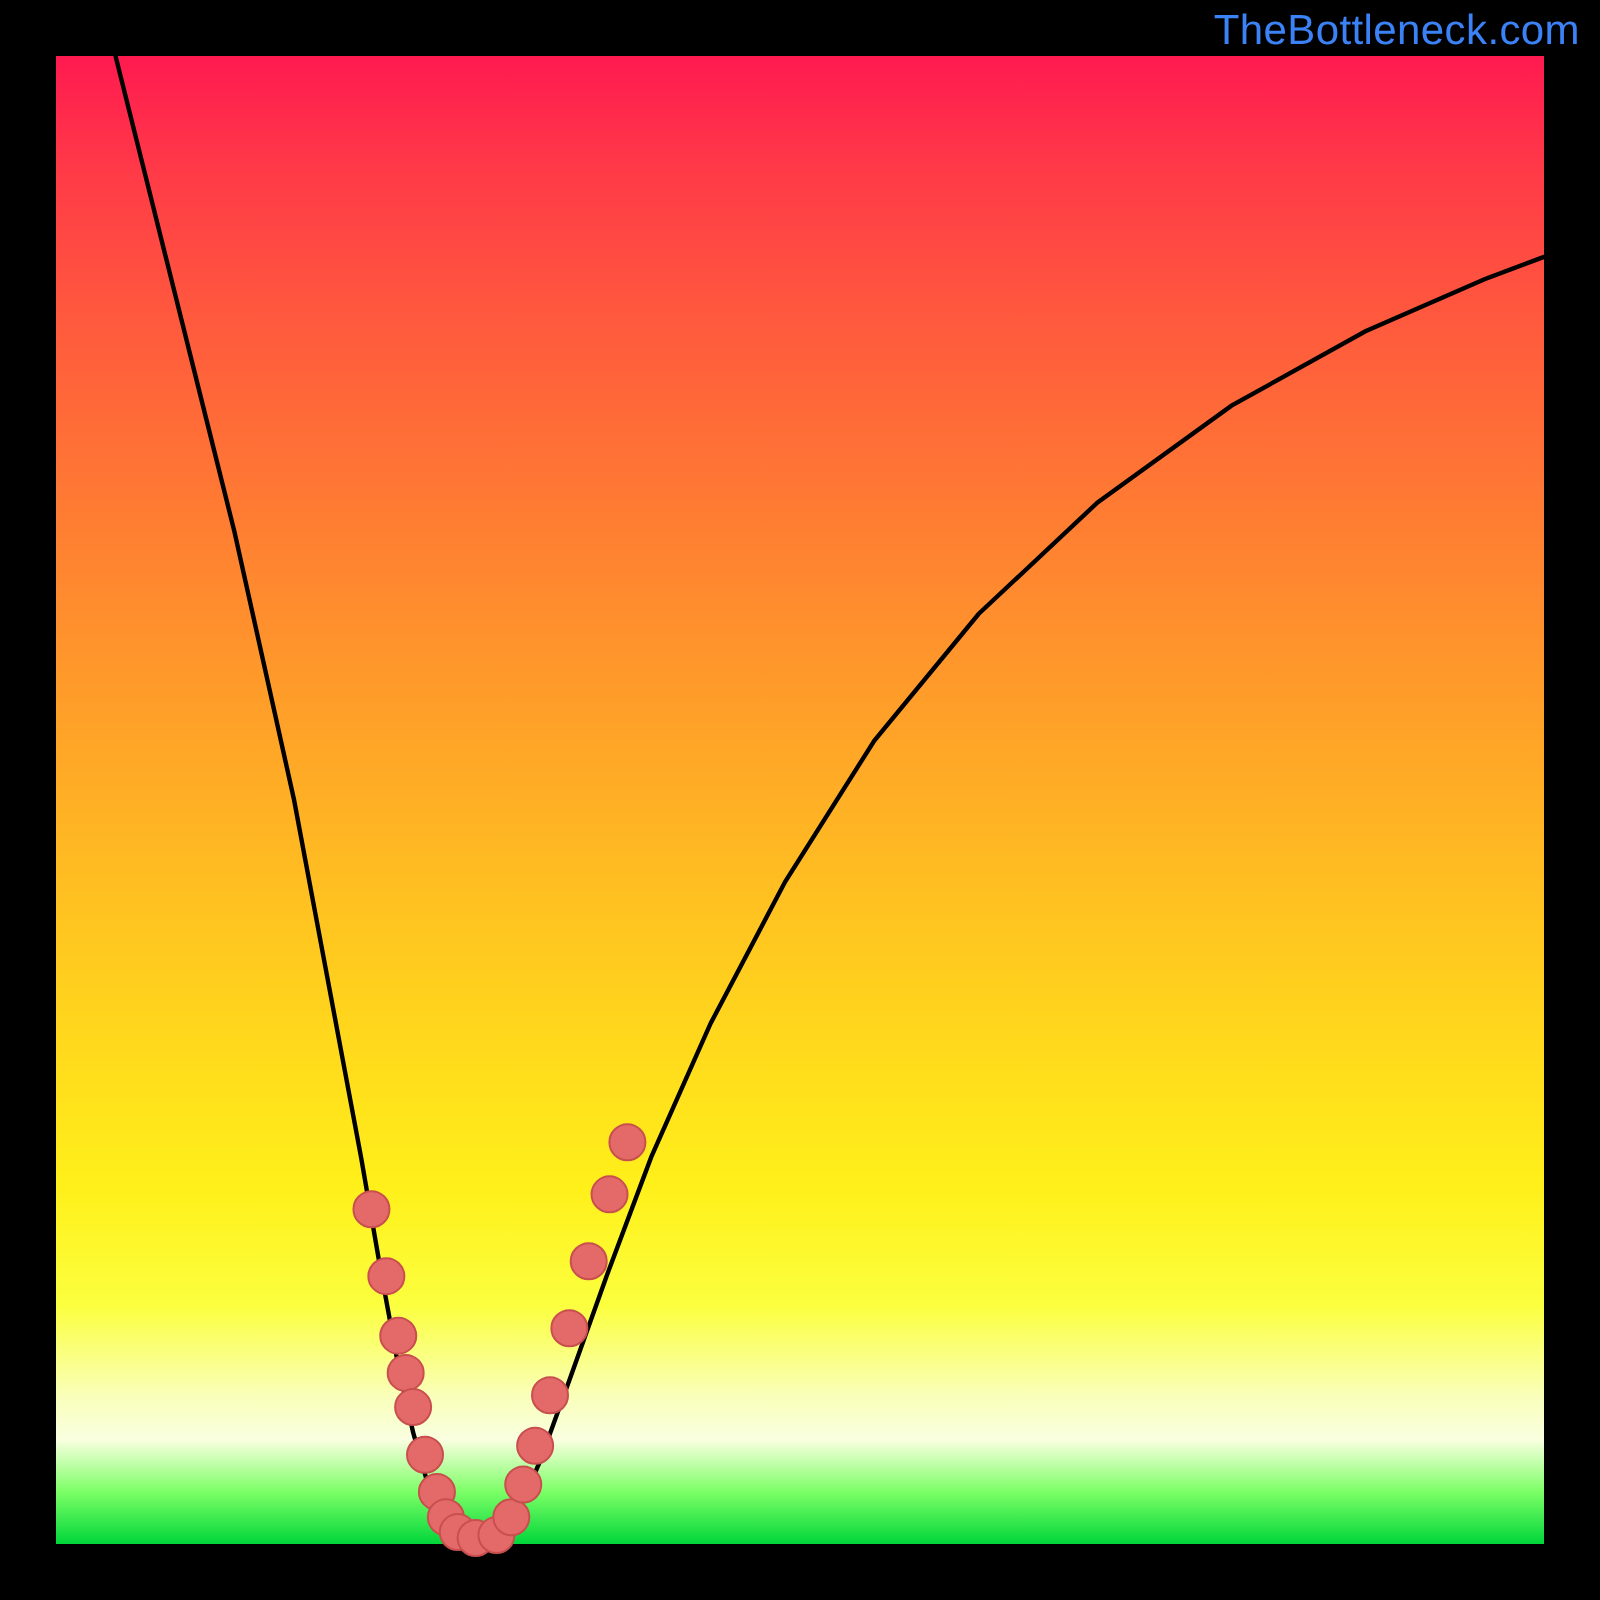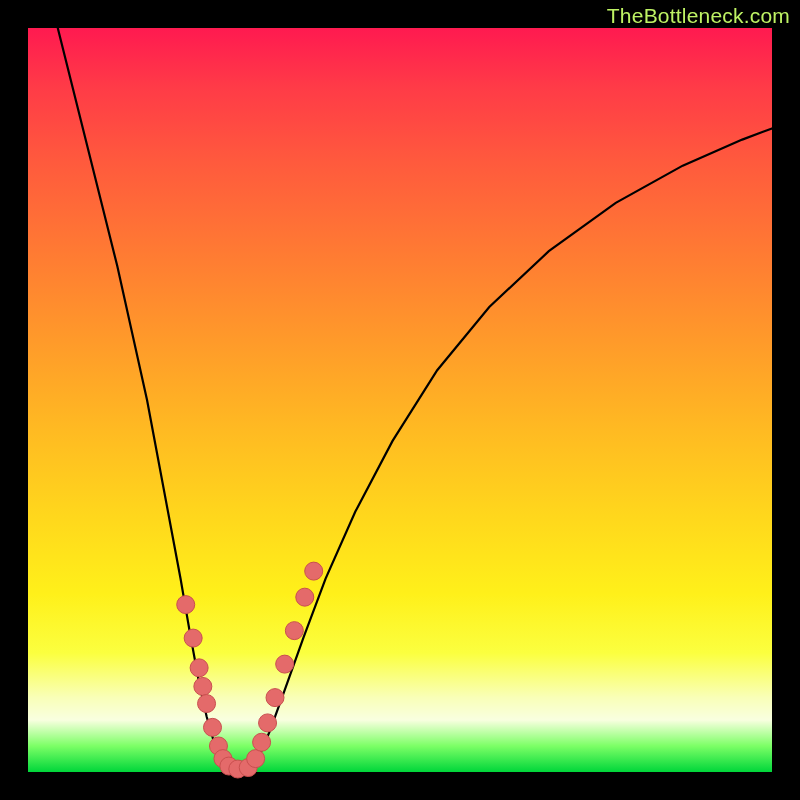--- a/index.html
+++ b/index.html
@@ -37,21 +37,21 @@
       #f9ffb8 90%,
       #f9ffe0 93%,
       #7cff66 96.5%,
       #00d63a 100%
     );
   }
   .watermark {
     position: absolute;
     top: 4px;
     right: 10px;
-    color: #bef264;
+    color: #3b82f6;
     font-size: 21px;
     font-weight: 400;
     letter-spacing: 0.2px;
     user-select: none;
   }
   svg.curve-layer {
     position: absolute;
     left: 0;
     top: 0;
     width: 744px;

